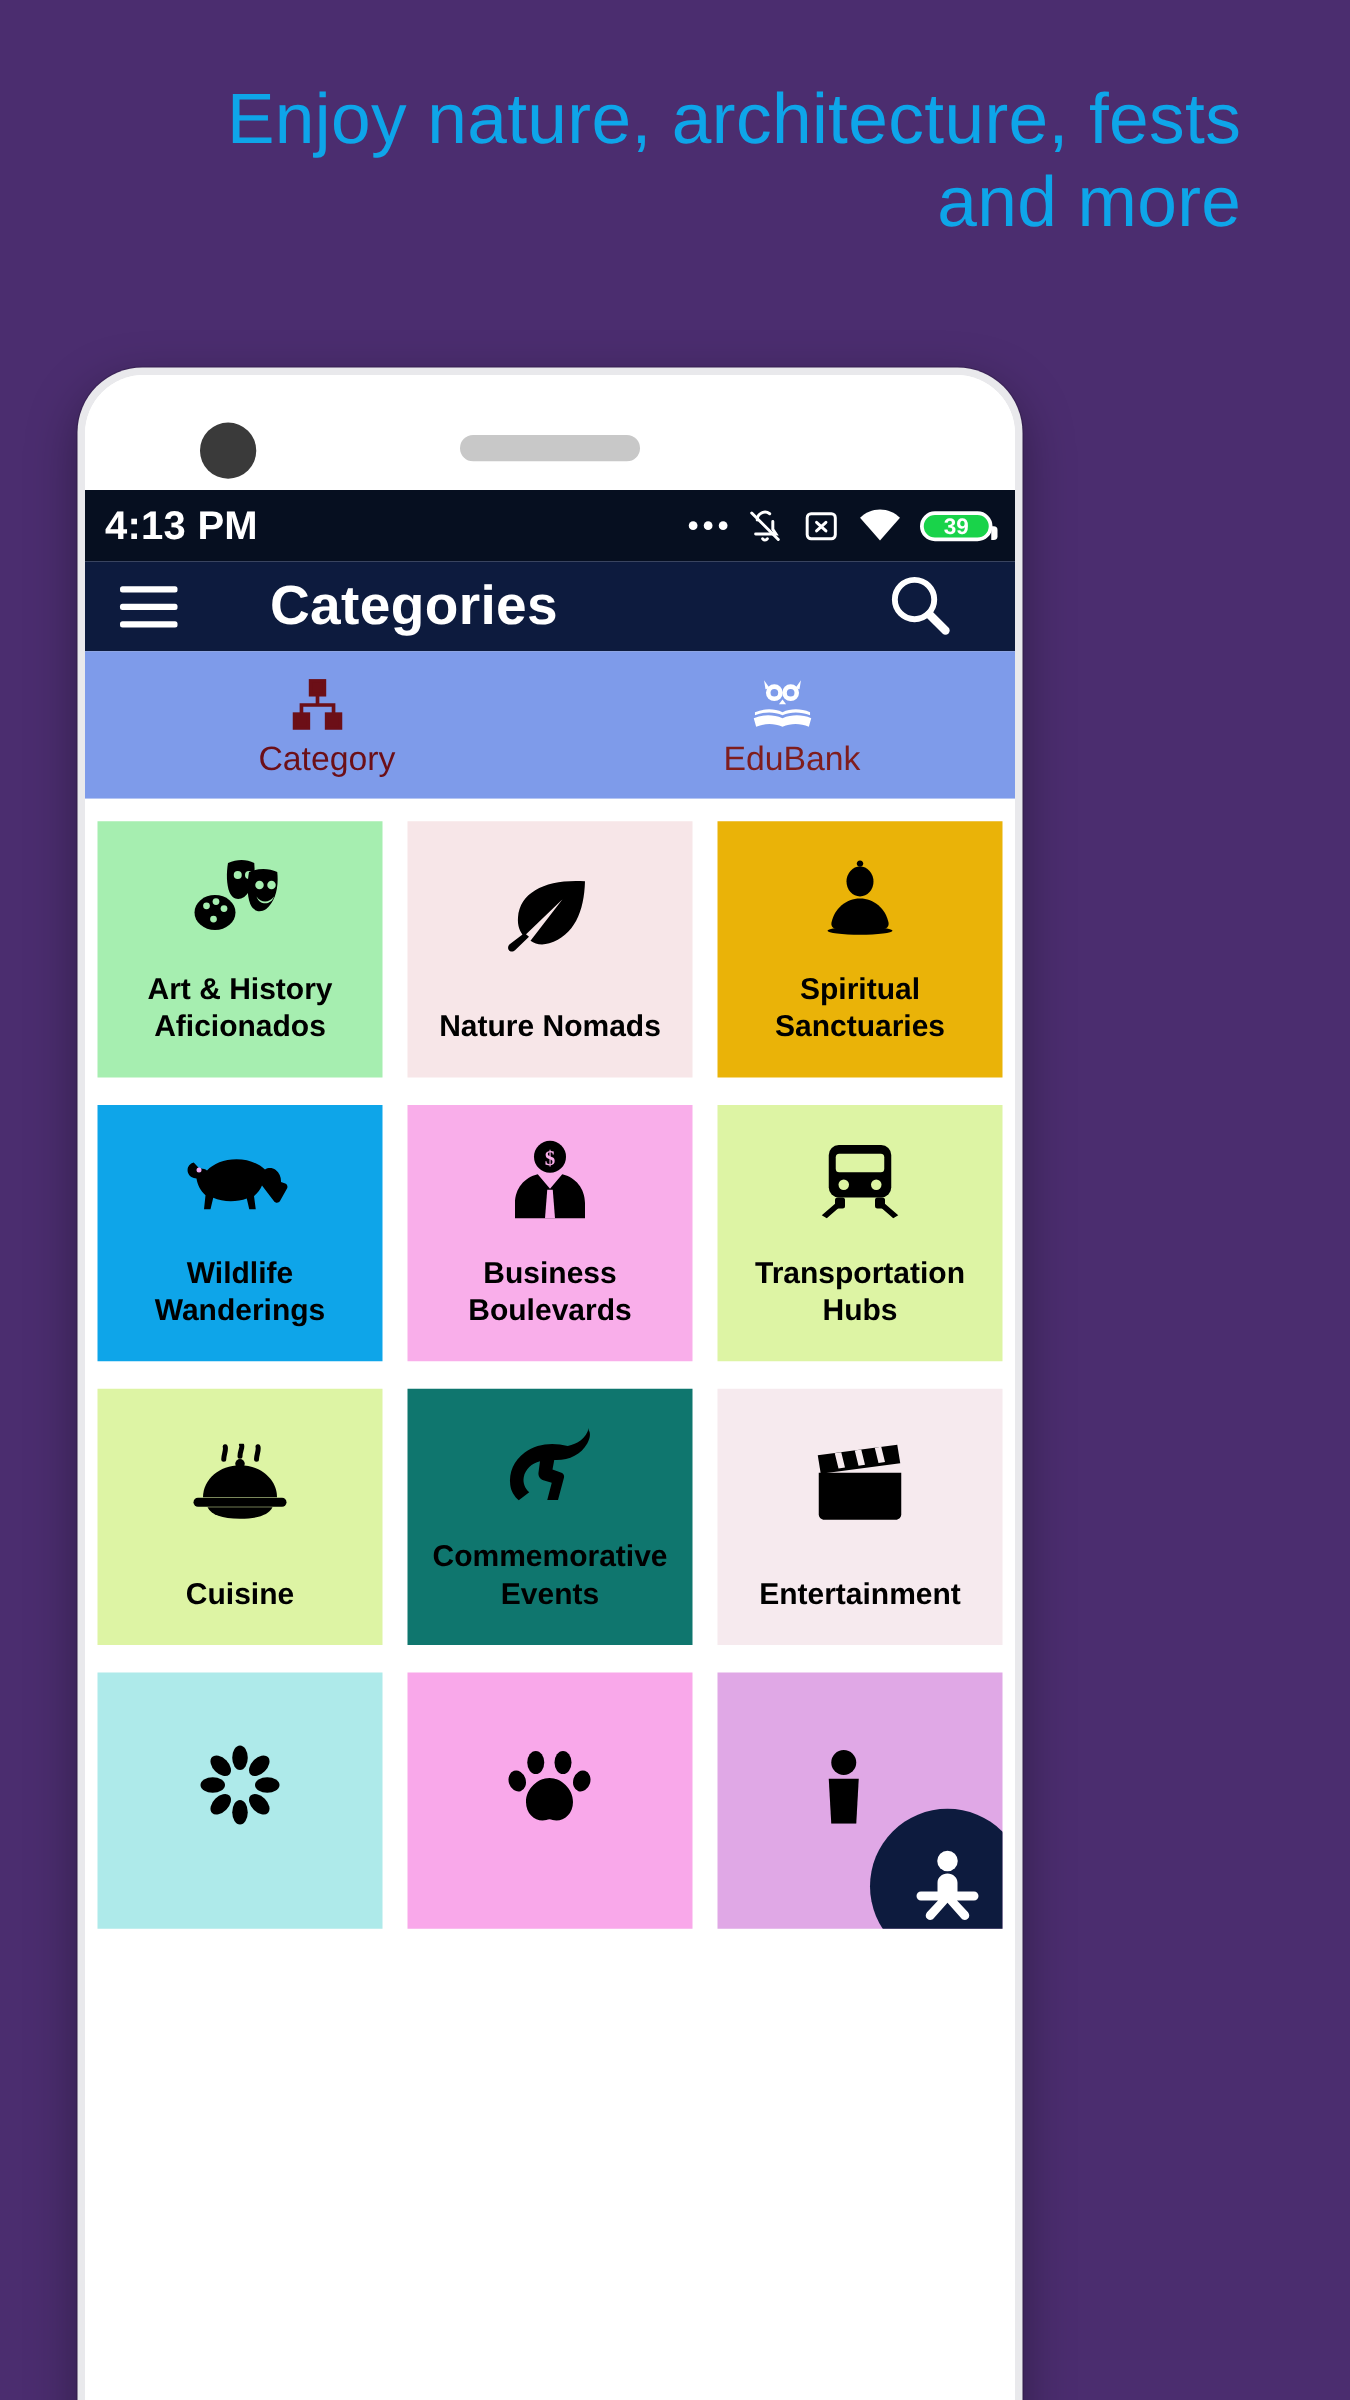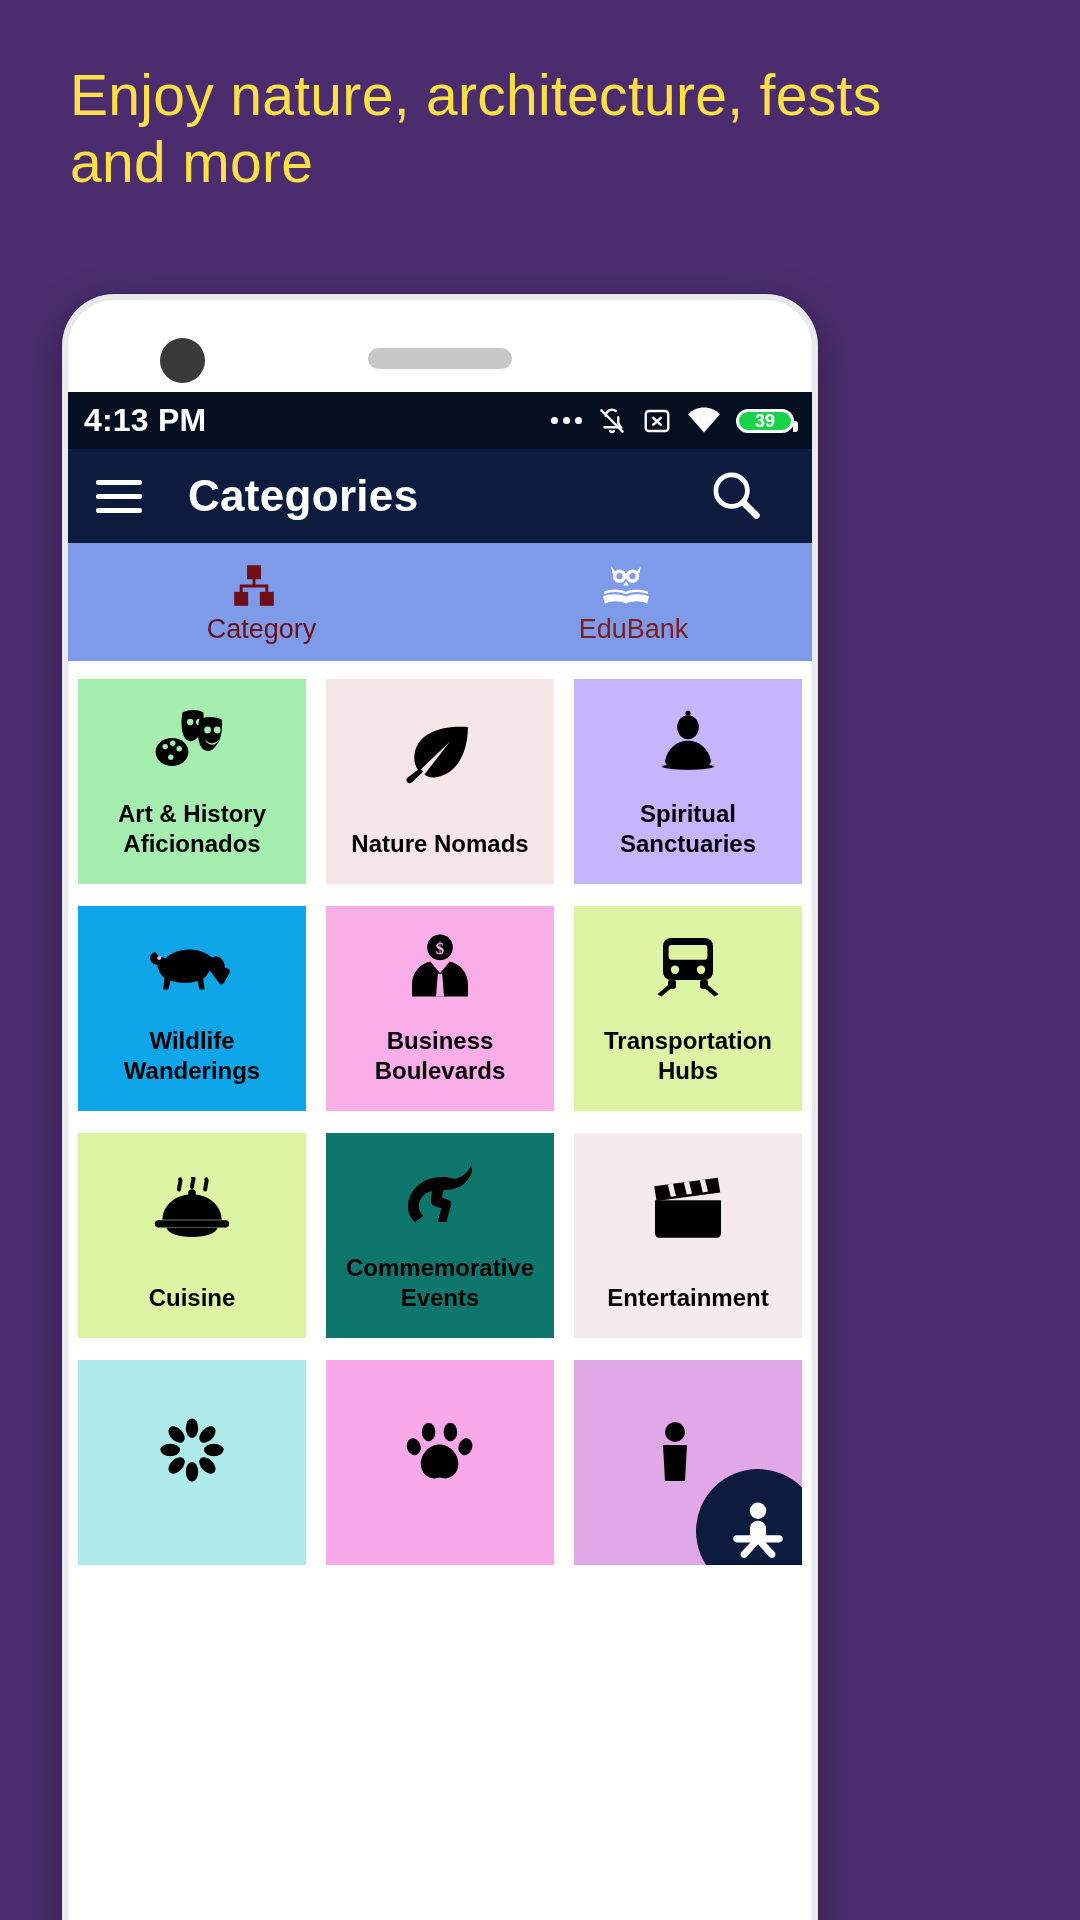--- a/index.html
+++ b/index.html
@@ -10,22 +10,22 @@
   }
   body {
     background: #4b2d6f;
     position: relative;
   }
 
   
   .promo {
     position: absolute;
     top: 62px; left: 0; right: 17px;
-    text-align: left;
-    color: #fde047;
+    text-align: right;
+    color: #0ea5e9;
     font-size: 57px;
     line-height: 1.18;
     font-weight: 400;
     letter-spacing: 0.3px;
     padding: 0 70px;
   }
 
   
   .phone {
     position: absolute;
@@ -108,25 +108,26 @@
     background: #ffffff;
     border-radius: 0 3px 3px 0;
   }
   .battery span {
     font-size: 18px; font-weight: 700; color: #ffffff;
     line-height: 1;
   }
 
   
   .appbar {
-    height: 94px;
+    height: 72px;
     background: #0d1b3e;
     display: flex;
     align-items: center;
     padding: 0 50px 0 28px;
+    gap: 28px;
   }
   .hamburger { width: 46px; display: flex; flex-direction: column; gap: 9px; cursor: pointer; }
   .hamburger i { display: block; height: 5px; background: #ffffff; border-radius: 2px; }
   .appbar-title {
     color: #ffffff;
     font-size: 44px;
     font-weight: 700;
     margin-left: 46px;
     letter-spacing: 0.3px;
   }
@@ -308,21 +309,21 @@
         <div class="card" style="background:#f7e6e8">
           <div class="card-icon">
             <svg width="68" height="62" viewBox="0 0 34 31" fill="#000">
               <path d="M31 2C16 1 5 6 4.2 16.4c-.3 3.4.8 6 2.4 7.6L22 9.2 9.2 25.8c1.9 1.4 4.6 1.9 7.5 1 10-3 14-12.8 14.3-24.8z"></path>
               <path d="M8.6 24.2 3 29.6c-.8.8-2 .6-2.5-.1-.5-.8-.3-1.8.5-2.4l5.8-4.4z"></path>
             </svg>
           </div>
           <div class="card-label">Nature Nomads</div>
         </div>
 
-        <div class="card" style="background:#c4b5fd">
+        <div class="card" style="background:#eab308">
           <div class="card-icon">
             <svg width="58" height="62" viewBox="0 0 29 31" fill="#000">
               <path d="M14.5 1.2c.8 0 1.3.6 1.3 1.3 0 .6-.5 1.2-1.3 1.2s-1.3-.6-1.3-1.2c0-.7.5-1.3 1.3-1.3z"></path>
               <ellipse cx="14.5" cy="9.6" rx="5.4" ry="6"></ellipse>
               <path d="M14.5 16.4c5.6 0 10.2 4 11.4 9.6.3 1.4-.6 2.6-2 2.6H5.1c-1.4 0-2.3-1.2-2-2.6 1.2-5.6 5.8-9.6 11.4-9.6z"></path>
               <ellipse cx="14.5" cy="29.3" rx="13" ry="1.6"></ellipse>
             </svg>
           </div>
           <div class="card-label">Spiritual Sanctuaries</div>
         </div>

